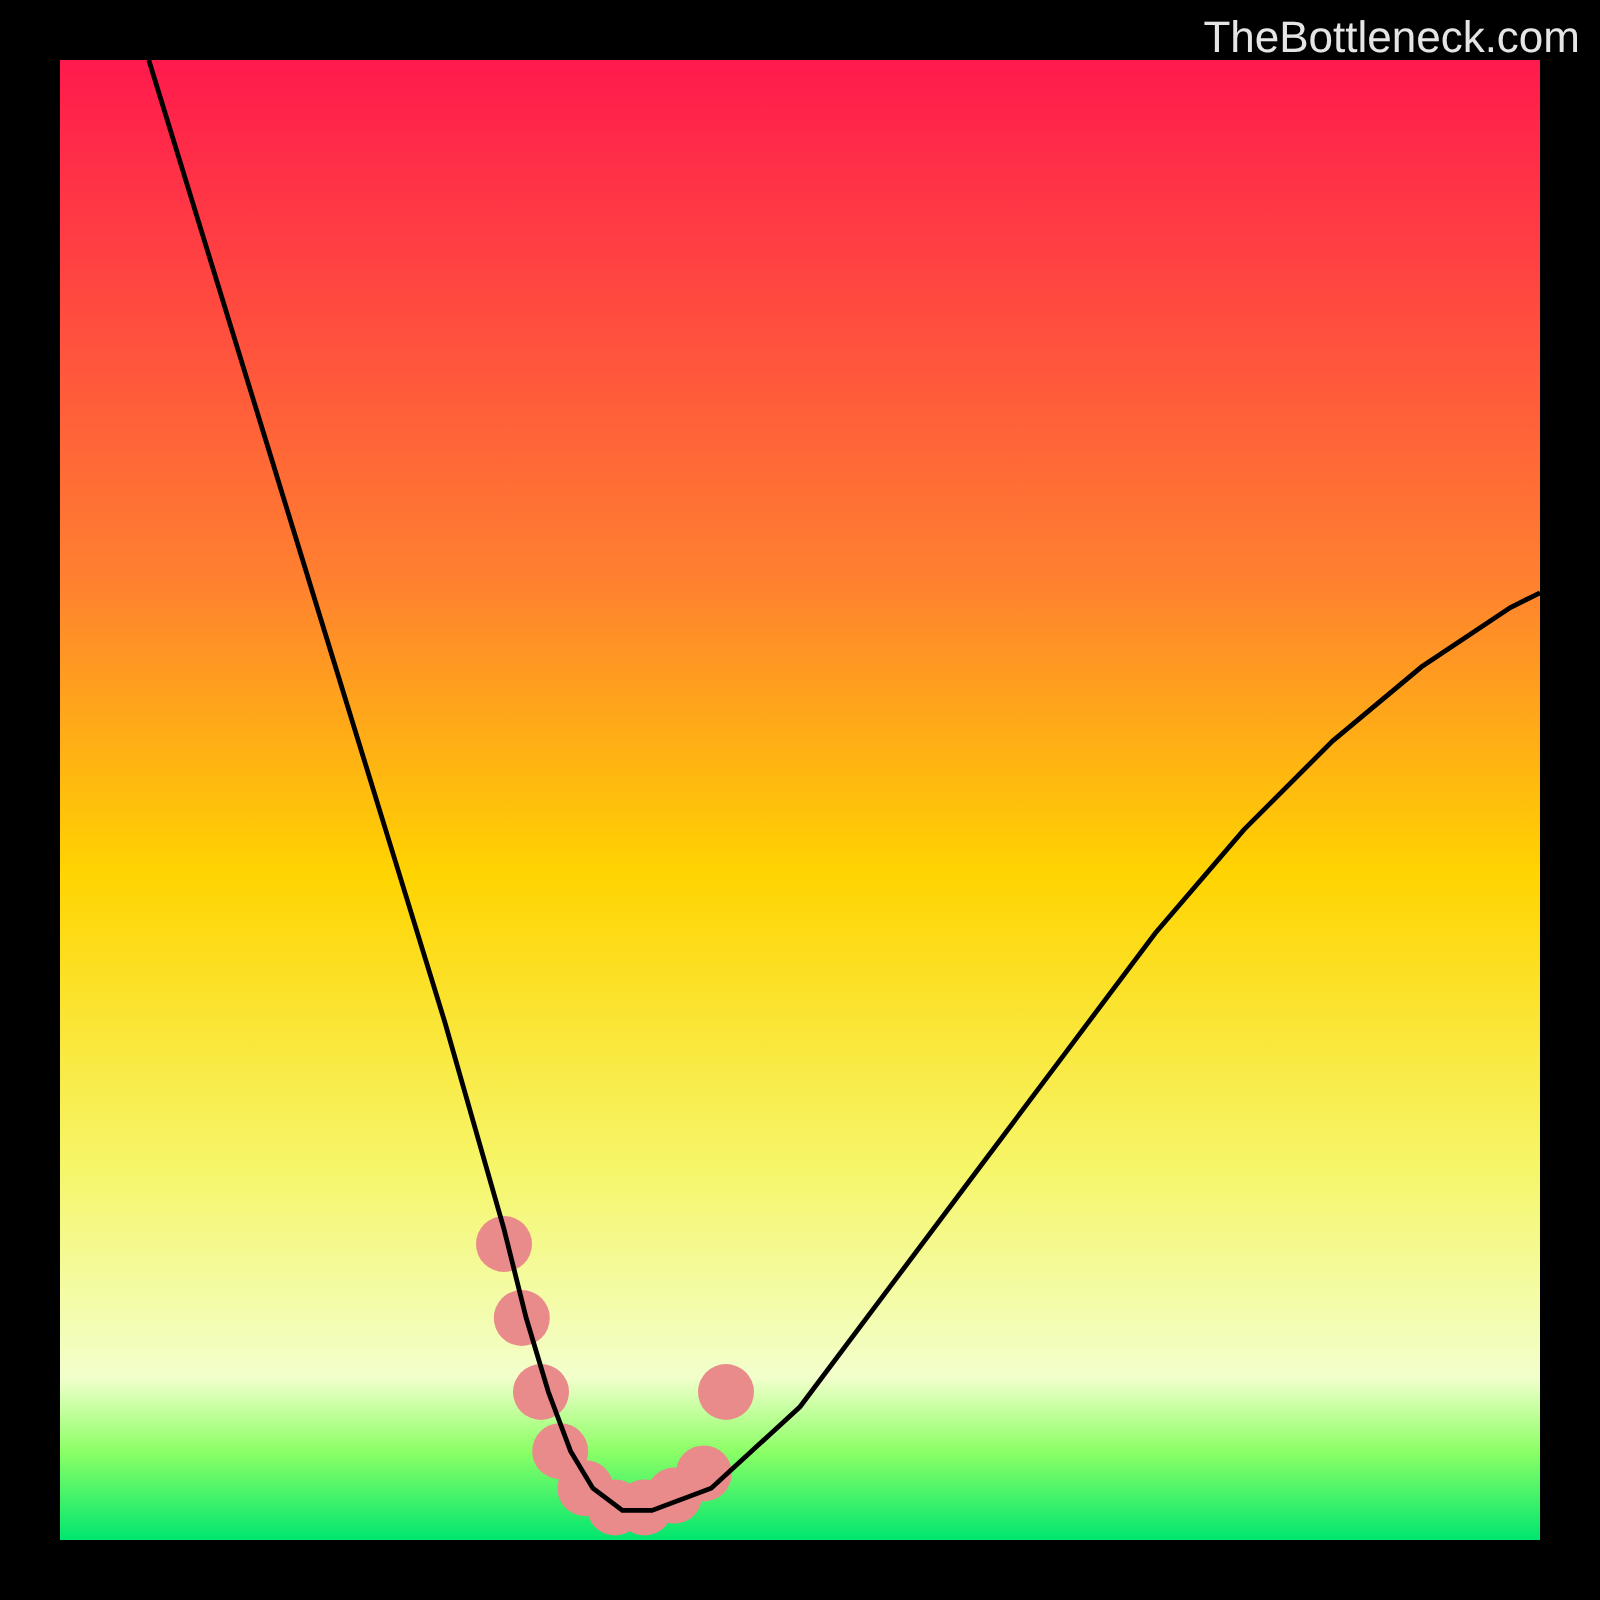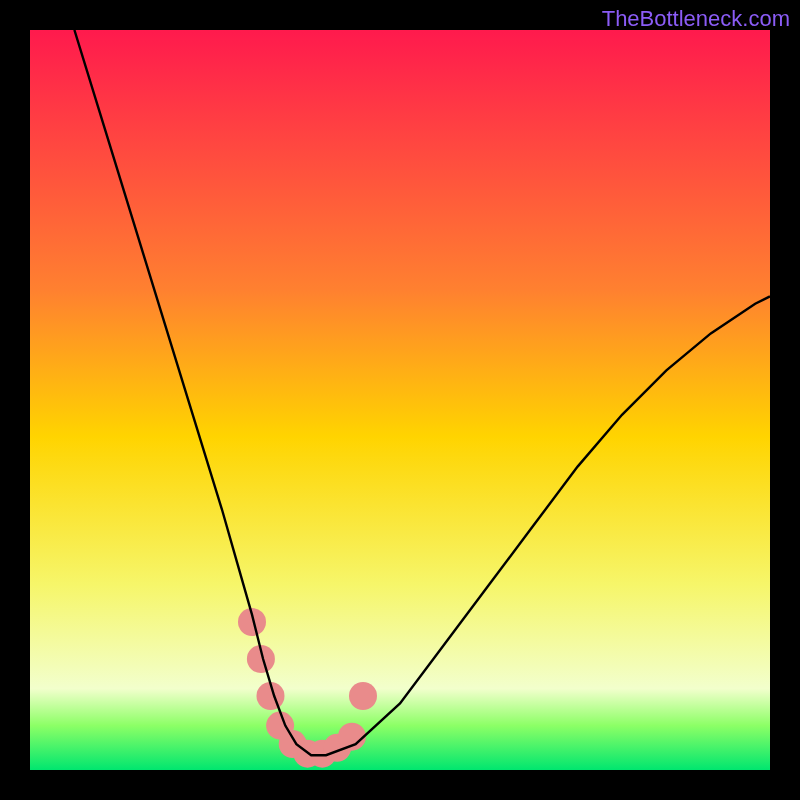--- a/index.html
+++ b/index.html
@@ -25,21 +25,21 @@
     top: 30px;
     left: 30px;
     width: 740px;
     height: 740px;
     overflow: hidden;
   }
   .watermark {
     position: absolute;
     top: 6px;
     right: 10px;
-    color: #8b5cf6;
+    color: #e5e5e5;
     font-size: 22px;
     font-weight: 500;
     z-index: 20;
   }
   svg {
     display: block;
   }
 </style>
 </head>
 <body>

